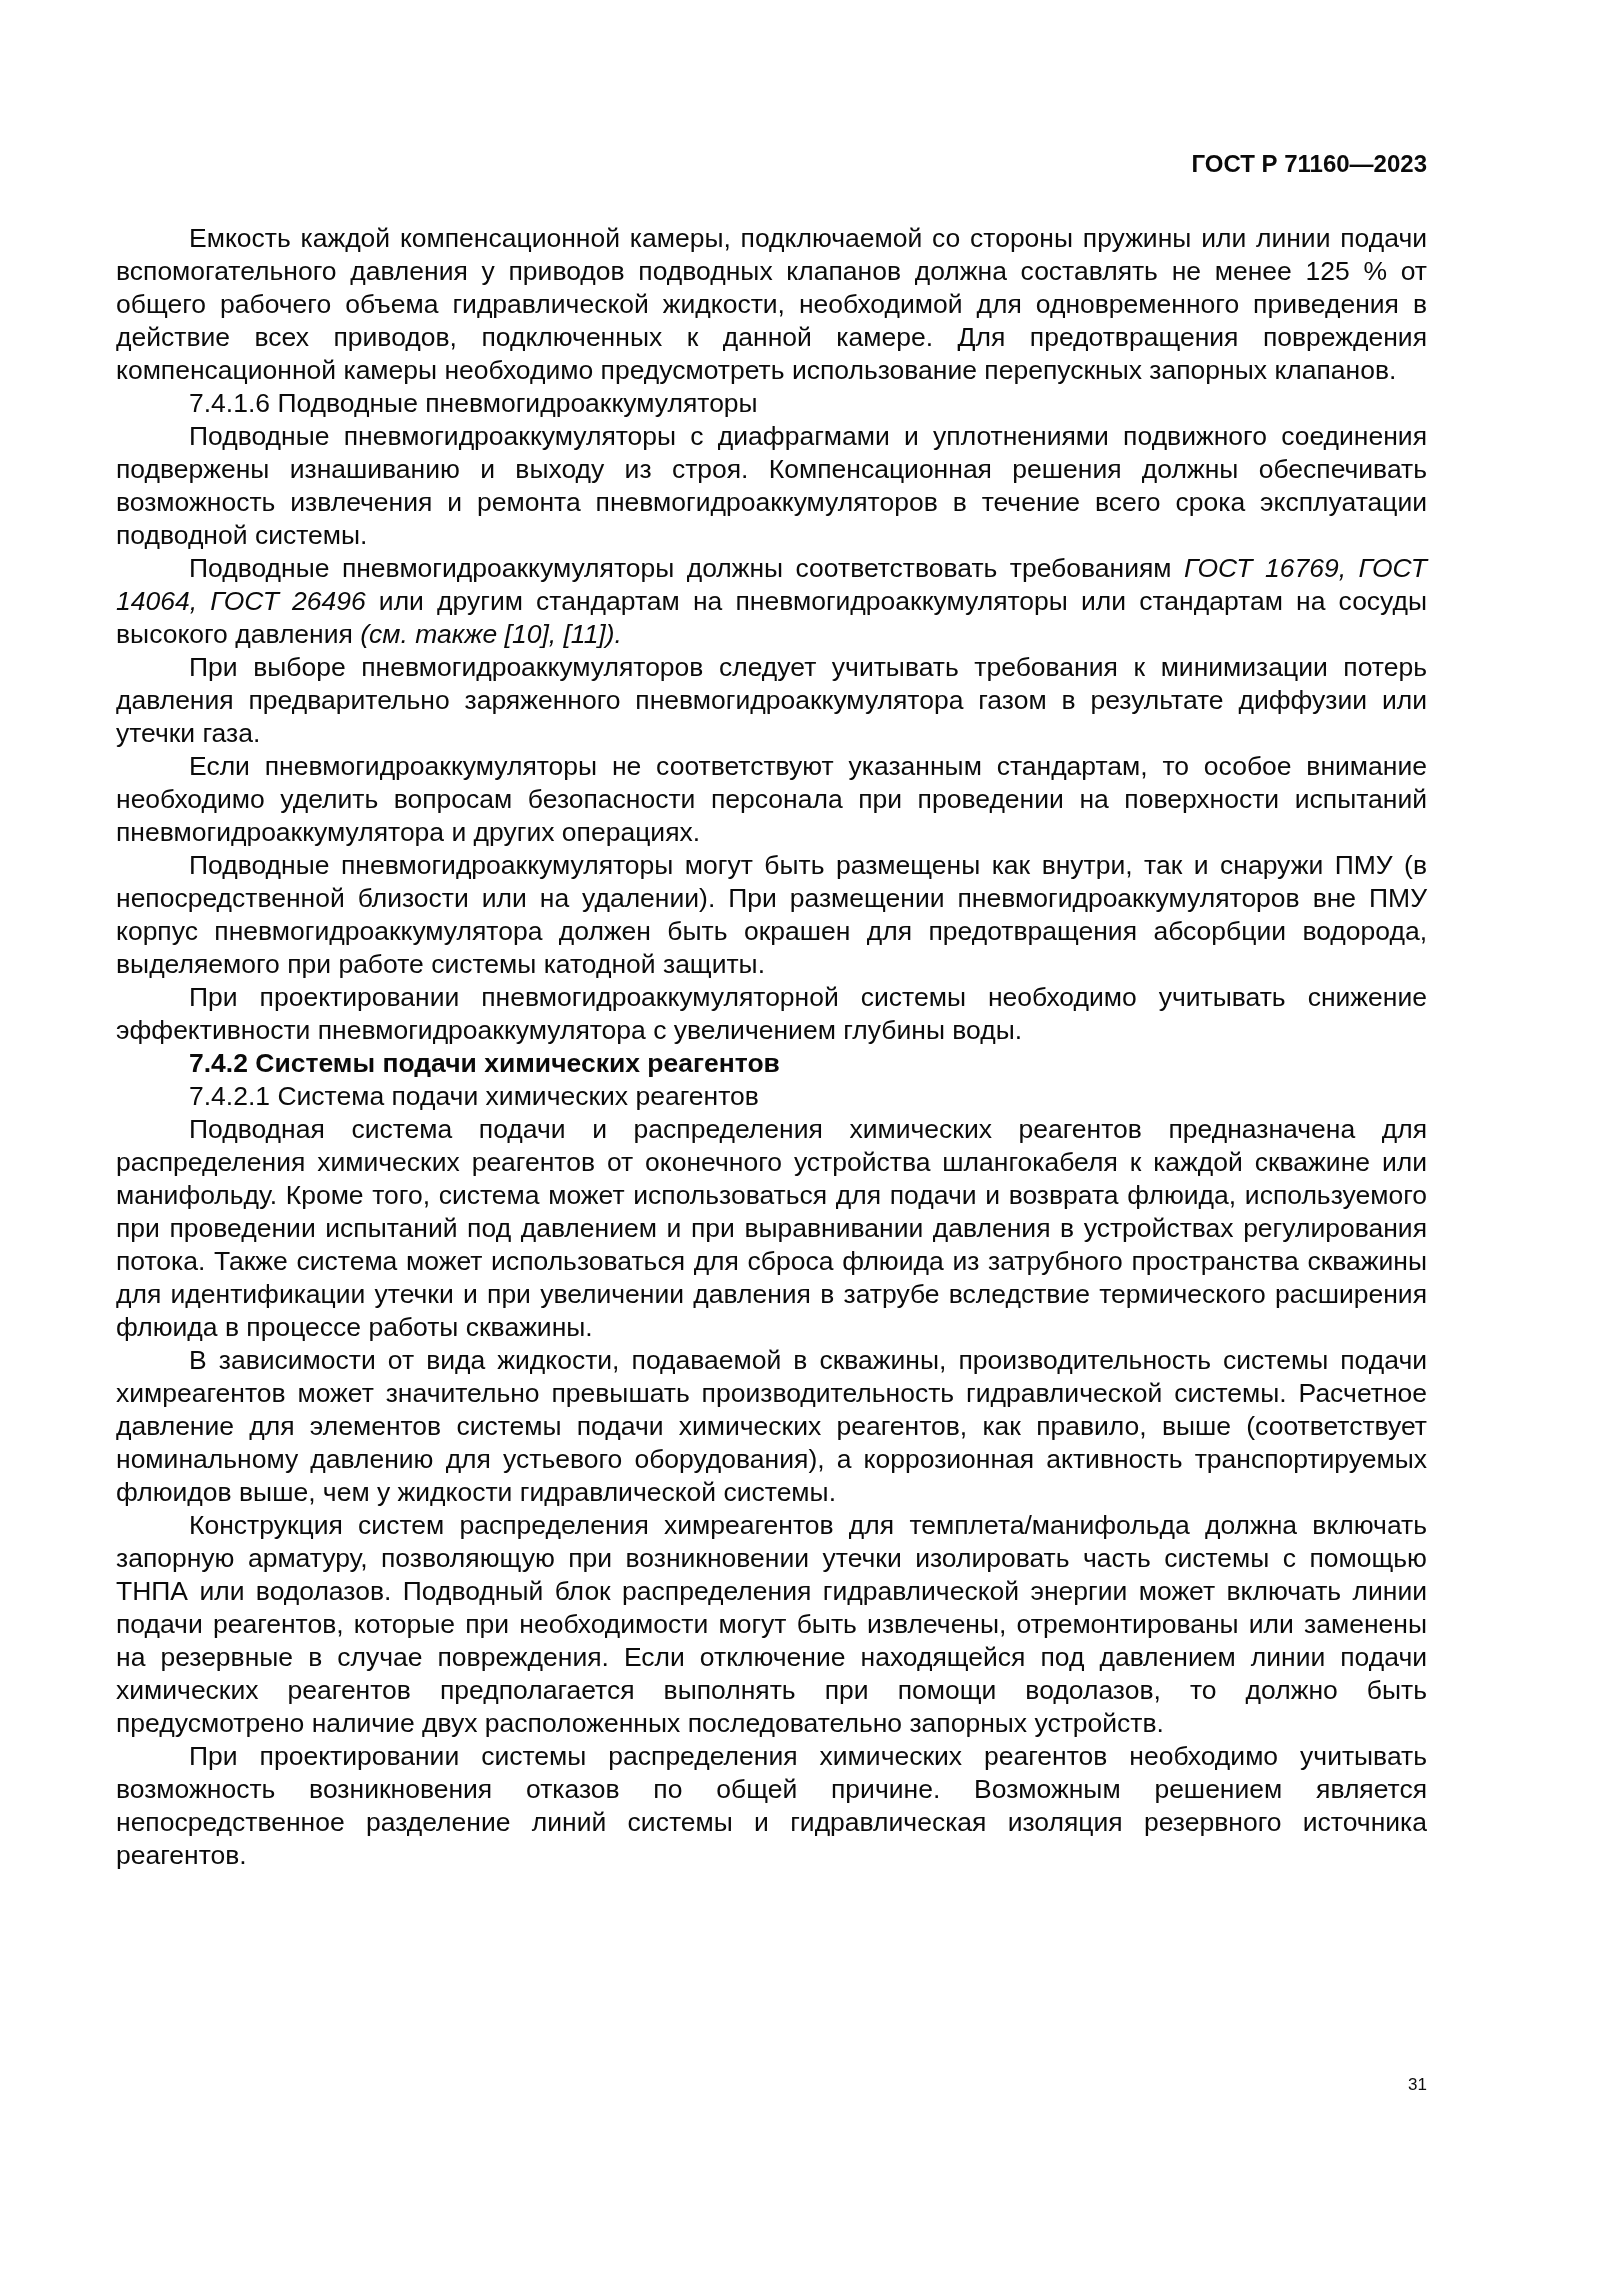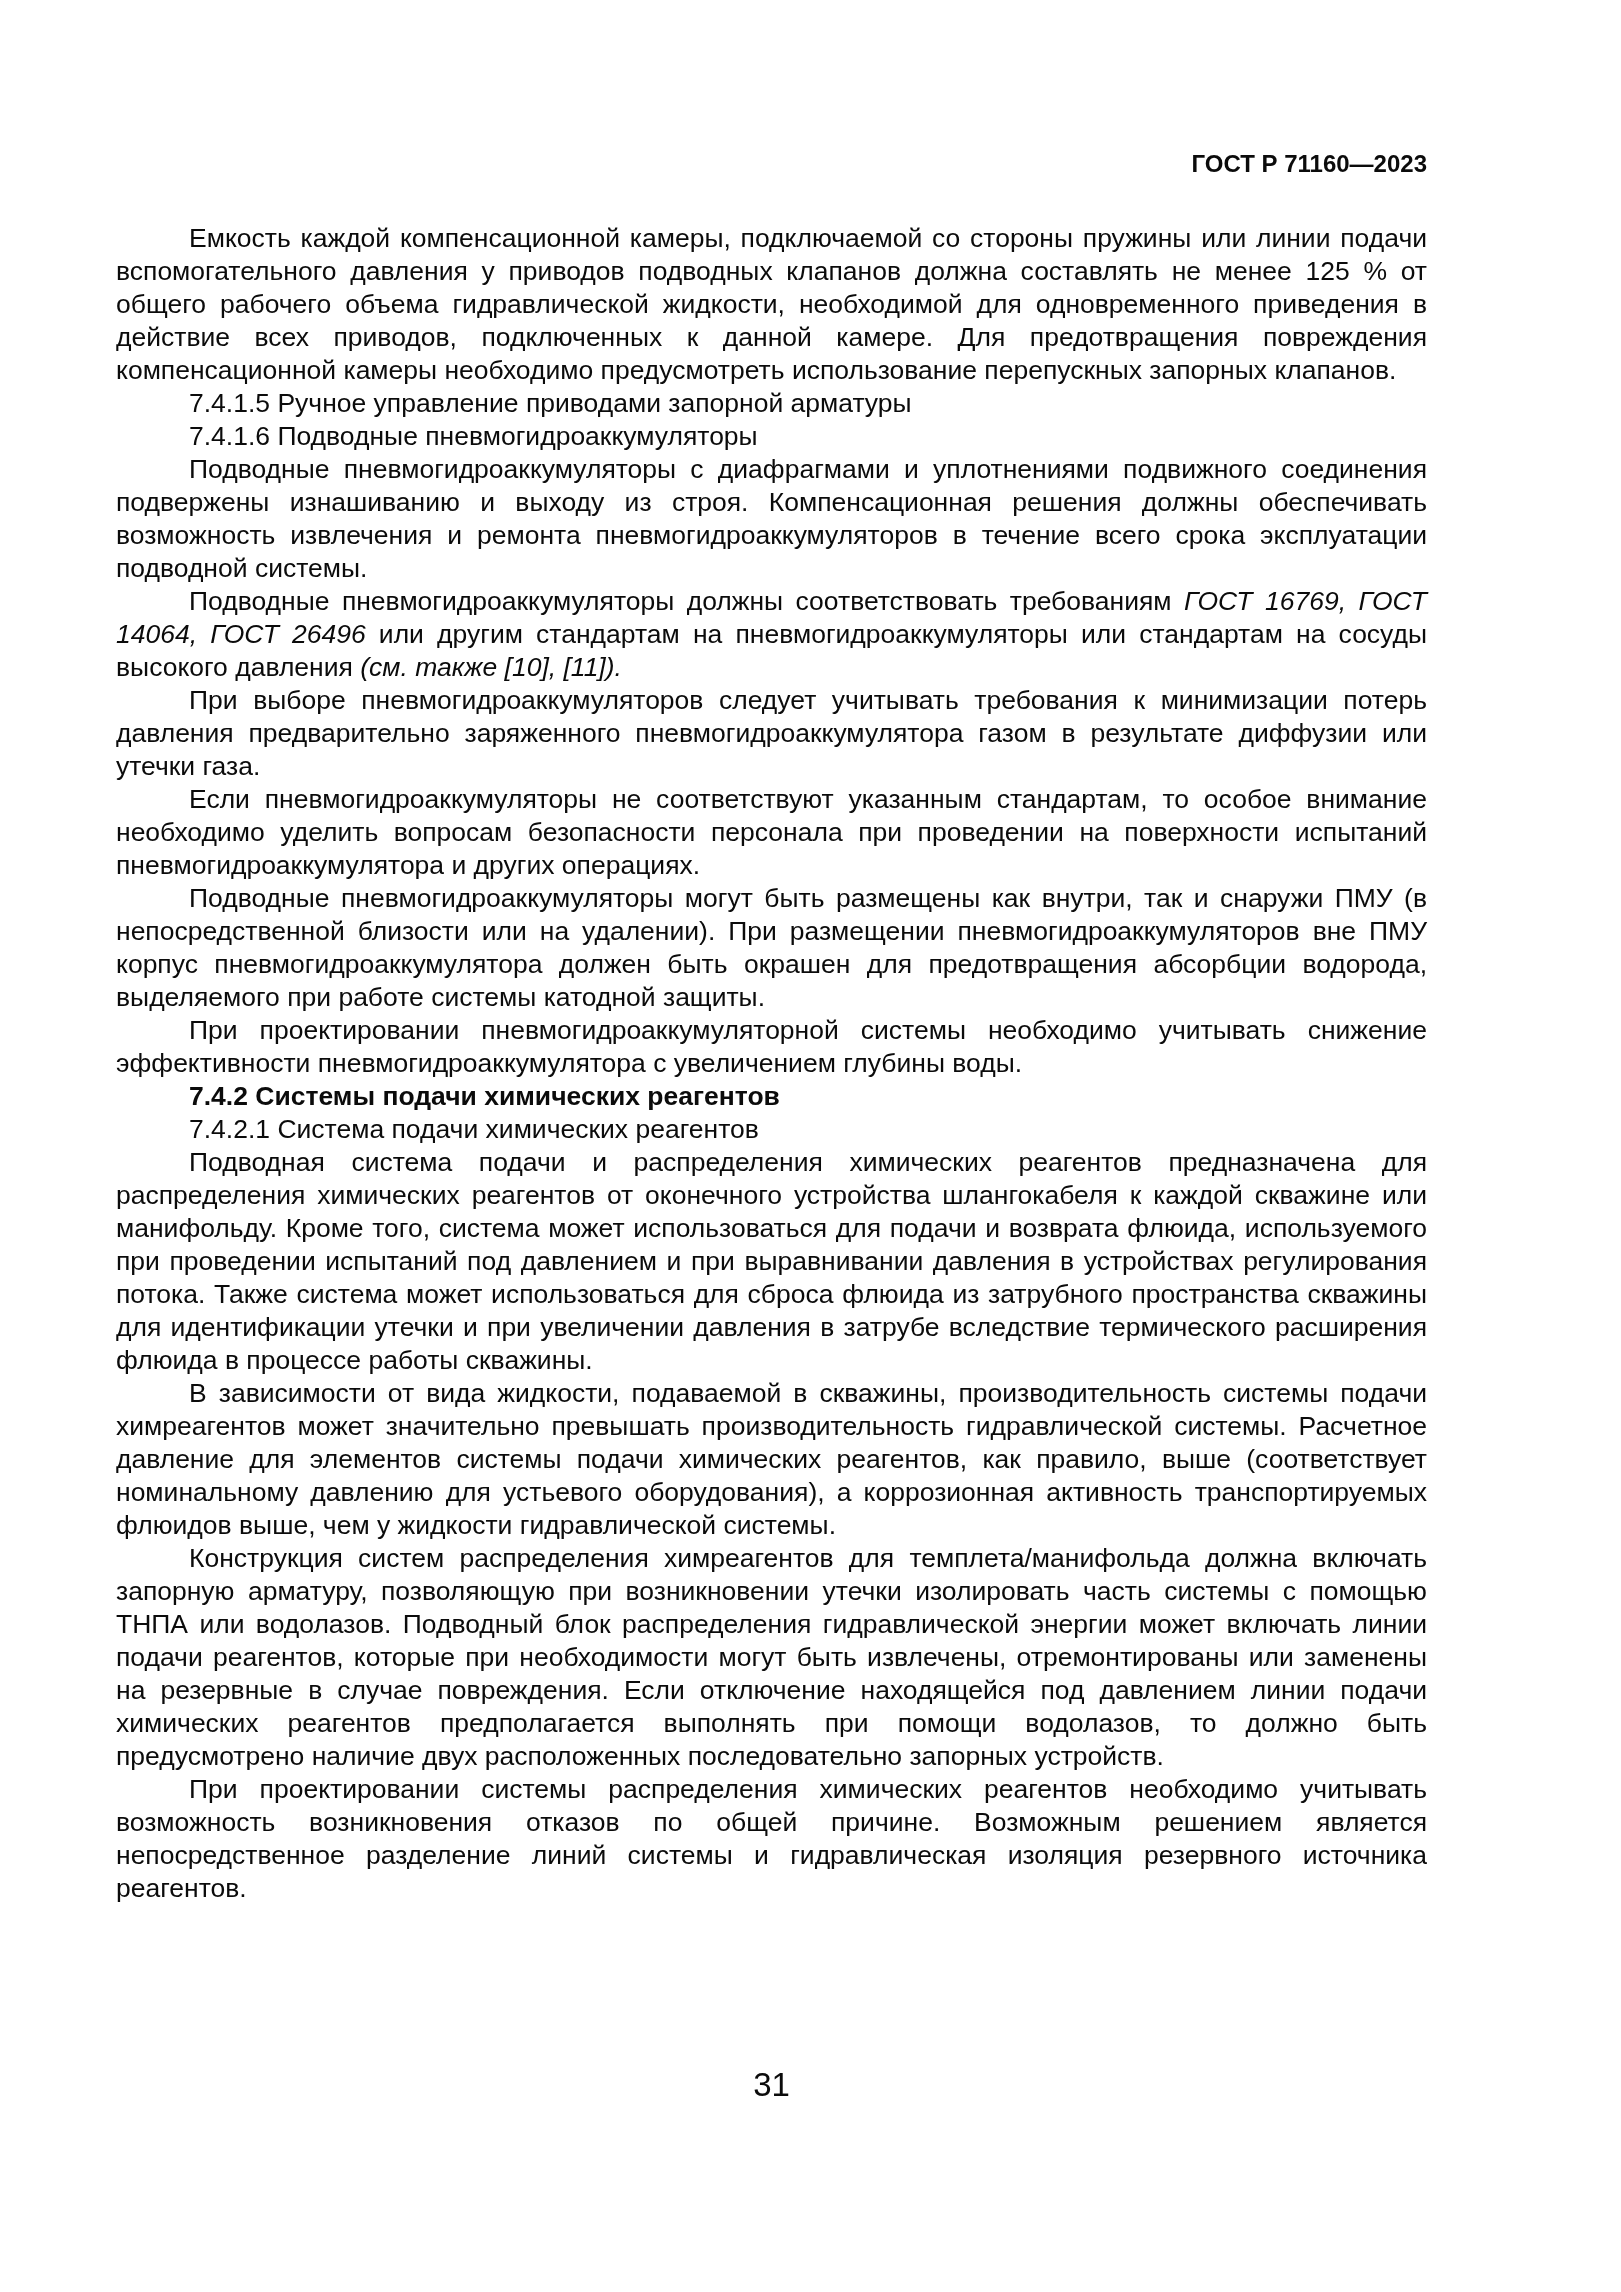--- a/index.html
+++ b/index.html
@@ -44,34 +44,33 @@
     font-weight: 700;
   }
   .run-italic {
     font-style: italic;
   }
   .page-number {
     position: absolute;
     top: 2068px;
     left: 116px;
     width: 1311px;
-    text-align: center;
-    font-size: 33px;
+    text-align: right;
+    font-size: 17px;
     line-height: 33px;
   }
 </style>
 </head>
 <body>
 
 <div class="page">
   <div class="doc-header">ГОСТ Р 71160—2023</div>
 
   <div class="doc-body">
       <p class="para"><span>Емкость каждой компенсационной камеры, подключаемой со стороны пружины или линии подачи вспомогательного давления у приводов подводных клапанов должна составлять не менее 125 % от общего рабочего объема гидравлической жидкости, необходимой для одновременного приведения в действие всех приводов, подключенных к данной камере. Для предотвращения повреждения компенсационной камеры необходимо предусмотреть использование перепускных запорных клапанов.</span></p>
-      <p class="para"><span>7.4.1.5 Ручное управление приводами запорной арматуры</span></p>
       <p class="para"><span>7.4.1.6 Подводные пневмогидроаккумуляторы</span></p>
       <p class="para"><span>Подводные пневмогидроаккумуляторы с диафрагмами и уплотнениями подвижного соединения подвержены изнашиванию и выходу из строя. Компенсационная решения должны обеспечивать возможность извлечения и ремонта пневмогидроаккумуляторов в течение всего срока эксплуатации подводной системы.</span></p>
       <p class="para"><span>Подводные пневмогидроаккумуляторы должны соответствовать требованиям </span><span class="run-italic">ГОСТ 16769, ГОСТ 14064, ГОСТ 26496</span><span> или другим стандартам на пневмогидроаккумуляторы или стандартам на сосуды высокого давления </span><span class="run-italic">(см. также [10], [11]).</span></p>
       <p class="para"><span>При выборе пневмогидроаккумуляторов следует учитывать требования к минимизации потерь давления предварительно заряженного пневмогидроаккумулятора газом в результате диффузии или утечки газа.</span></p>
       <p class="para"><span>Если пневмогидроаккумуляторы не соответствуют указанным стандартам, то особое внимание необходимо уделить вопросам безопасности персонала при проведении на поверхности испытаний пневмогидроаккумулятора и других операциях.</span></p>
       <p class="para"><span>Подводные пневмогидроаккумуляторы могут быть размещены как внутри, так и снаружи ПМУ (в непосредственной близости или на удалении). При размещении пневмогидроаккумуляторов вне ПМУ корпус пневмогидроаккумулятора должен быть окрашен для предотвращения абсорбции водорода, выделяемого при работе системы катодной защиты.</span></p>
       <p class="para"><span>При проектировании пневмогидроаккумуляторной системы необходимо учитывать снижение эффективности пневмогидроаккумулятора с увеличением глубины воды.</span></p>
       <p class="para bold"><span>7.4.2 Системы подачи химических реагентов</span></p>
       <p class="para"><span>7.4.2.1 Система подачи химических реагентов</span></p>
       <p class="para"><span>Подводная система подачи и распределения химических реагентов предназначена для распределения химических реагентов от оконечного устройства шлангокабеля к каждой скважине или манифольду. Кроме того, система может использоваться для подачи и возврата флюида, используемого при проведении испытаний под давлением и при выравнивании давления в устройствах регулирования потока. Также система может использоваться для сброса флюида из затрубного пространства скважины для идентификации утечки и при увеличении давления в затрубе вследствие термического расширения флюида в процессе работы скважины.</span></p>

